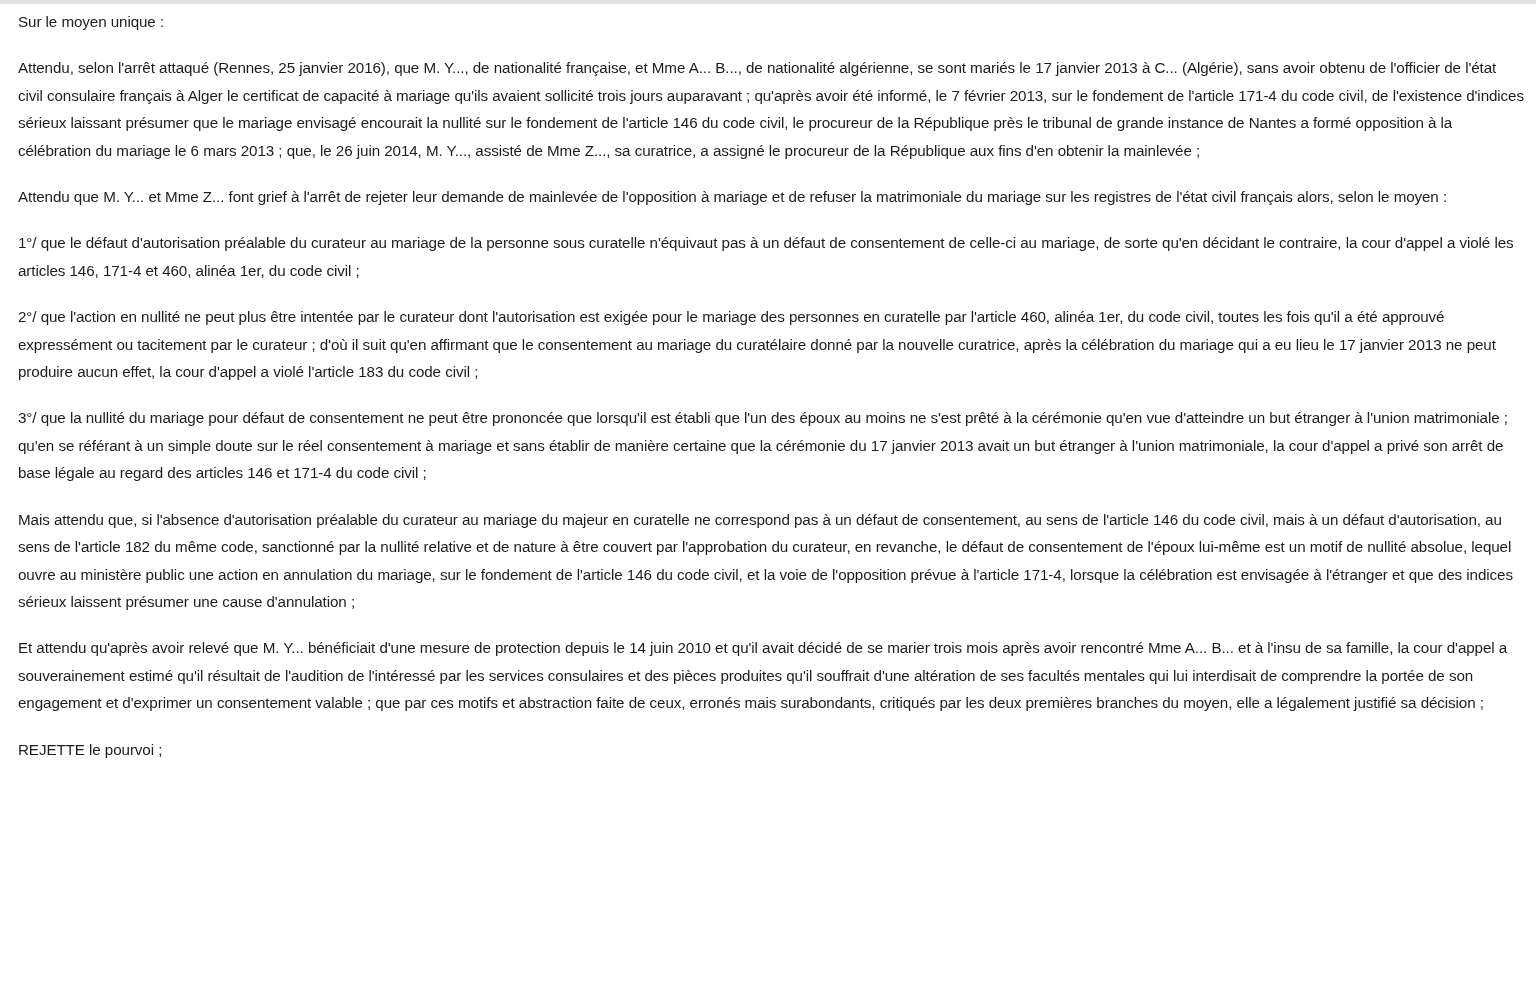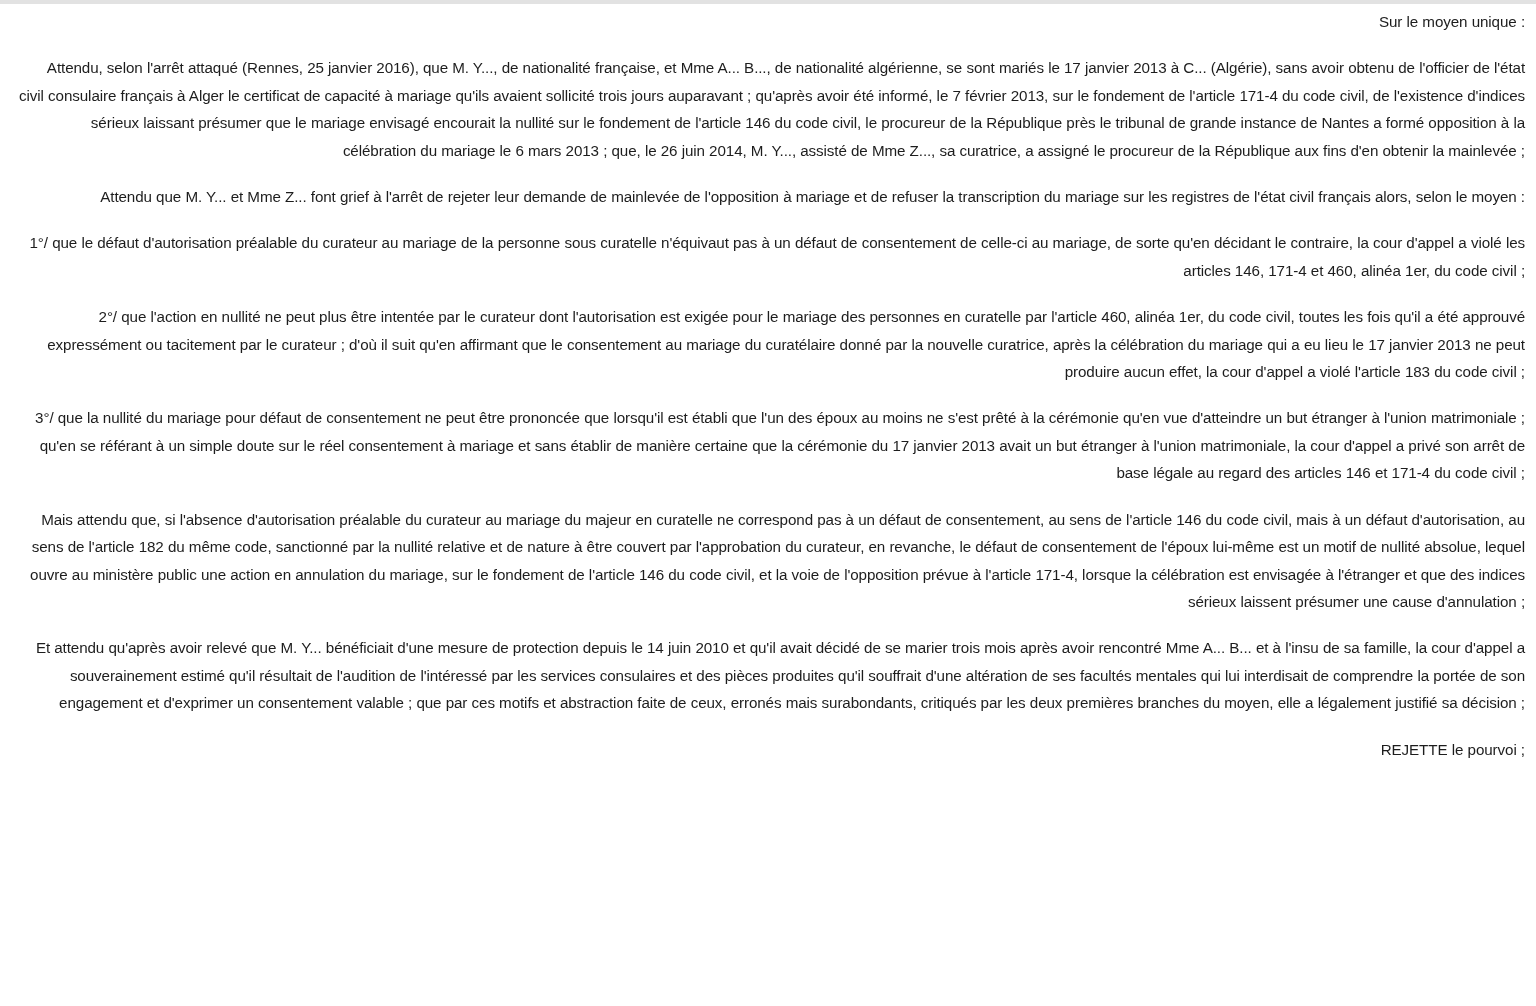--- a/index.html
+++ b/index.html
@@ -30,21 +30,21 @@
     left: 0;
     width: 1536px;
     box-sizing: border-box;
     padding: 4px 11px 0 18px;
   }
   .para {
     margin: 0 0 19px 0;
     font-size: 15.2px;
     line-height: 27.4px;
     letter-spacing: -0.1px;
-    text-align: right;
+    text-align: left;
     word-spacing: 0.1px;
     color: #1d1d1d;
     white-space: normal;
   }
   .para:last-child {
     margin-bottom: 13px;
   }
   .lead-underline {
     text-underline-offset: 3px;
     text-decoration-thickness: 1.3px;
@@ -54,21 +54,21 @@
 <body>
 
 <div class="top-rule"></div>
 
 <div class="doc">
 
   <p class="para">Sur le moyen unique :</p>
 
   <p class="para">Attendu, selon l'arrêt attaqué (Rennes, 25 janvier 2016), que M. Y..., de nationalité française, et Mme A... B..., de nationalité algérienne, se sont mariés le 17 janvier 2013 à C... (Algérie), sans avoir obtenu de l'officier de l'état civil consulaire français à Alger le certificat de capacité à mariage qu'ils avaient sollicité trois jours auparavant ; qu'après avoir été informé, le 7 février 2013, sur le fondement de l'article 171-4 du code civil, de l'existence d'indices sérieux laissant présumer que le mariage envisagé encourait la nullité sur le fondement de l'article 146 du code civil, le procureur de la République près le tribunal de grande instance de Nantes a formé opposition à la célébration du mariage le 6 mars 2013 ; que, le 26 juin 2014, M. Y..., assisté de Mme Z..., sa curatrice, a assigné le procureur de la République aux fins d'en obtenir la mainlevée ;</p>
 
-  <p class="para">Attendu que M. Y... et Mme Z... font grief à l'arrêt de rejeter leur demande de mainlevée de l'opposition à mariage et de refuser la transcription du mariage sur les registres de l'état civil français alors, selon le moyen :</p>
+  <p class="para">Attendu que M. Y... et Mme Z... font grief à l'arrêt de rejeter leur demande de mainlevée de l'opposition à mariage et de refuser la matrimoniale du mariage sur les registres de l'état civil français alors, selon le moyen :</p>
 
   <p class="para">1°/ que le défaut d'autorisation préalable du curateur au mariage de la personne sous curatelle n'équivaut pas à un défaut de consentement de celle-ci au mariage, de sorte qu'en décidant le contraire, la cour d'appel a violé les articles 146, 171-4 et 460, alinéa 1er, du code civil ;</p>
 
   <p class="para">2°/ que l'action en nullité ne peut plus être intentée par le curateur dont l'autorisation est exigée pour le mariage des personnes en curatelle par l'article 460, alinéa 1er, du code civil, toutes les fois qu'il a été approuvé expressément ou tacitement par le curateur ; d'où il suit qu'en affirmant que le consentement au mariage du curatélaire donné par la nouvelle curatrice, après la célébration du mariage qui a eu lieu le 17 janvier 2013 ne peut produire aucun effet, la cour d'appel a violé l'article 183 du code civil ;</p>
 
   <p class="para">3°/ que la nullité du mariage pour défaut de consentement ne peut être prononcée que lorsqu'il est établi que l'un des époux au moins ne s'est prêté à la cérémonie qu'en vue d'atteindre un but étranger à l'union matrimoniale ; qu'en se référant à un simple doute sur le réel consentement à mariage et sans établir de manière certaine que la cérémonie du 17 janvier 2013 avait un but étranger à l'union matrimoniale, la cour d'appel a privé son arrêt de base légale au regard des articles 146 et 171-4 du code civil ;</p>
 
   <p class="para"><span class="lead-underline">Mais attendu que</span><span>, si l'absence d'autorisation préalable du curateur au mariage du majeur en curatelle ne correspond pas à un défaut de consentement, au sens de l'article 146 du code civil, mais à un défaut d'autorisation, au sens de l'article 182 du même code, sanctionné par la nullité relative et de nature à être couvert par l'approbation du curateur, en revanche, le défaut de consentement de l'époux lui-même est un motif de nullité absolue, lequel ouvre au ministère public une action en annulation du mariage, sur le fondement de l'article 146 du code civil, et la voie de l'opposition prévue à l'article 171-4, lorsque la célébration est envisagée à l'étranger et que des indices sérieux laissent présumer une cause d'annulation ;</span></p>
 
   <p class="para">Et attendu qu'après avoir relevé que M. Y... bénéficiait d'une mesure de protection depuis le 14 juin 2010 et qu'il avait décidé de se marier trois mois après avoir rencontré Mme A... B... et à l'insu de sa famille, la cour d'appel a souverainement estimé qu'il résultait de l'audition de l'intéressé par les services consulaires et des pièces produites qu'il souffrait d'une altération de ses facultés mentales qui lui interdisait de comprendre la portée de son engagement et d'exprimer un consentement valable ; que par ces motifs et abstraction faite de ceux, erronés mais surabondants, critiqués par les deux premières branches du moyen, elle a légalement justifié sa décision ;</p>

